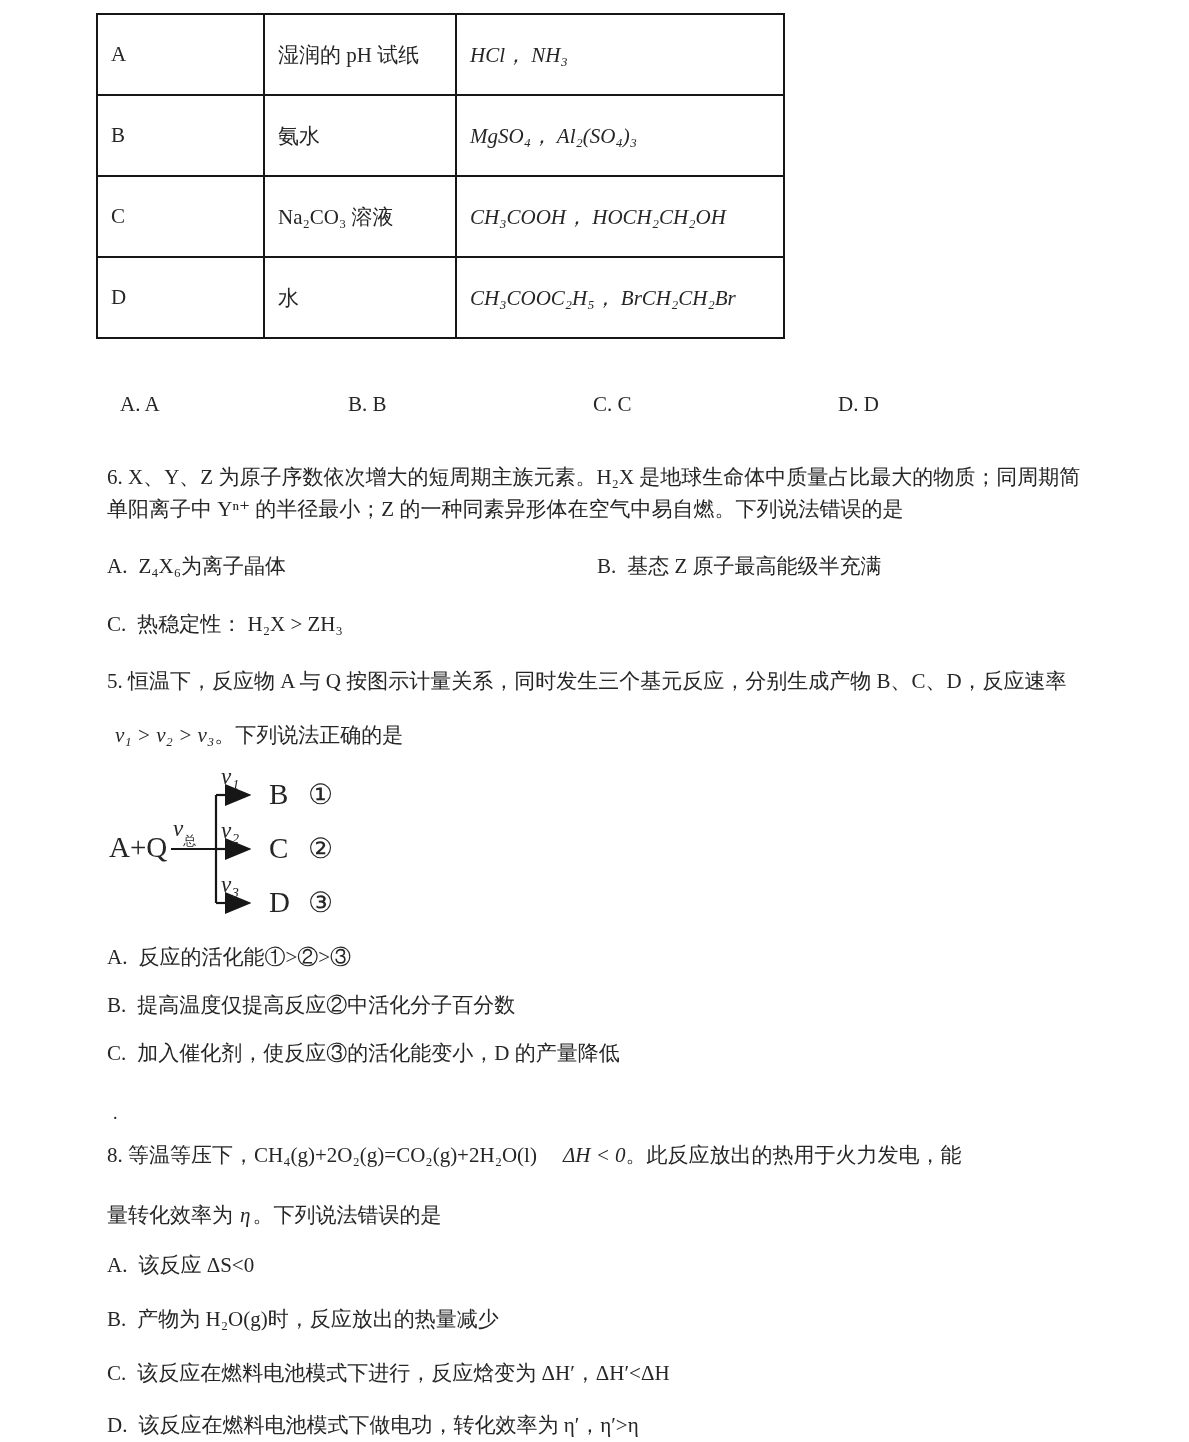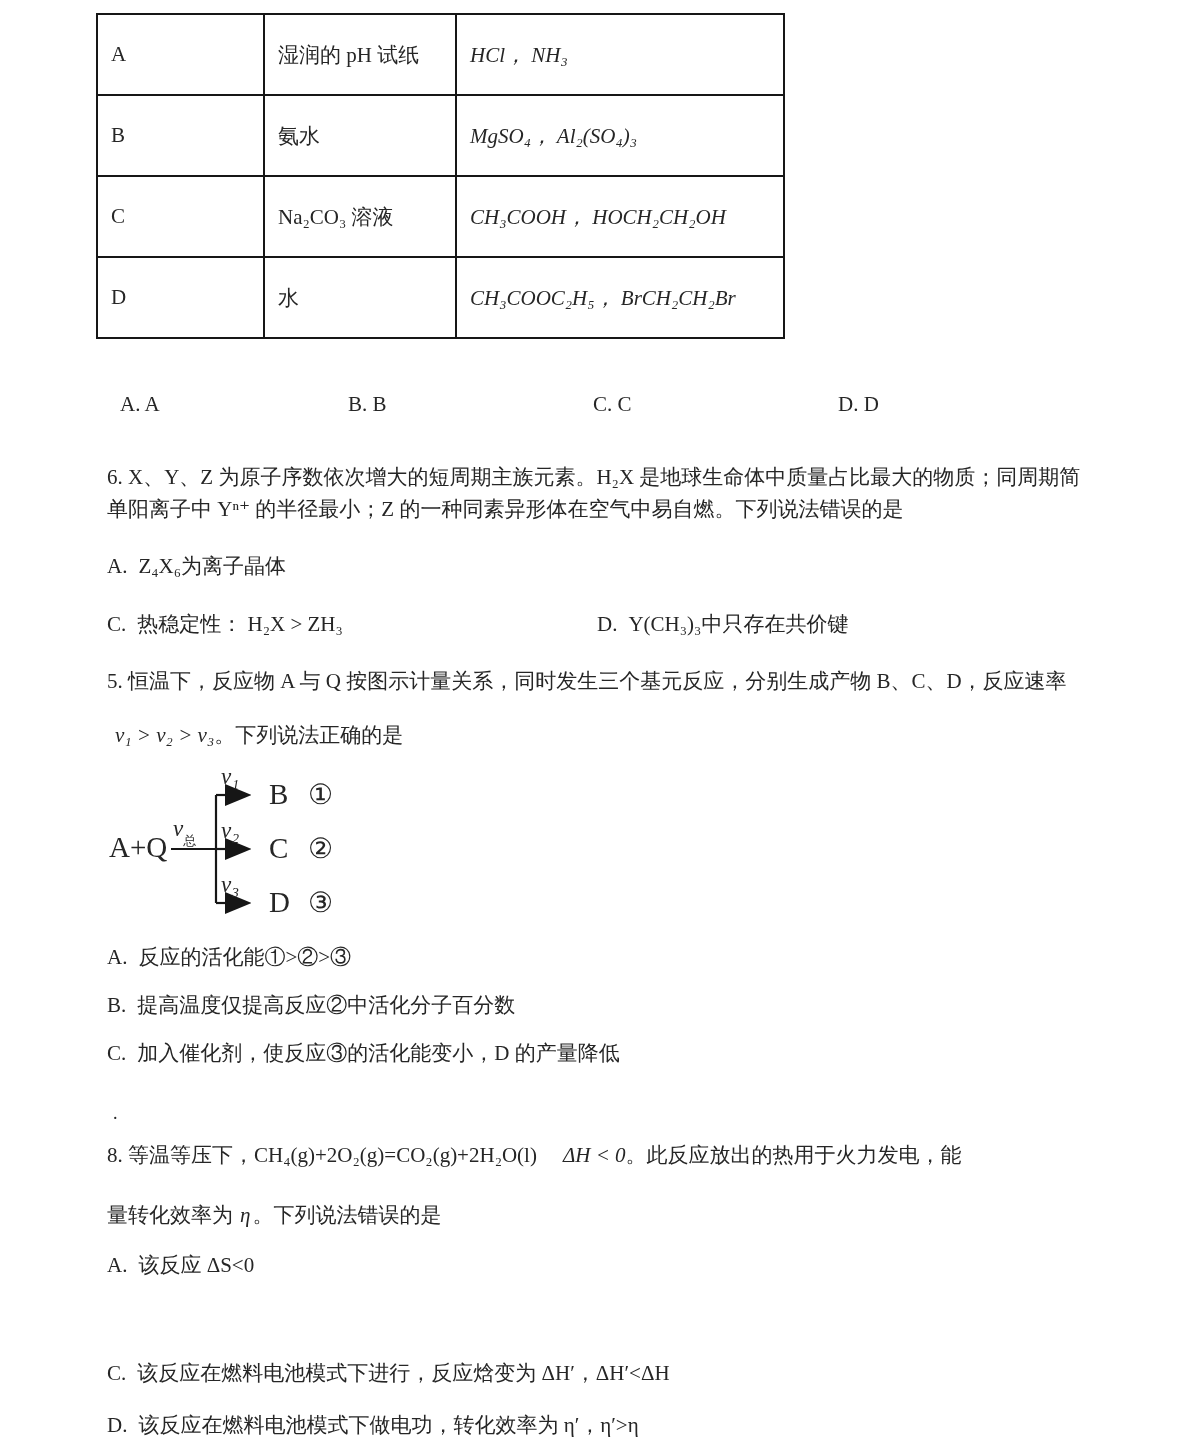--- a/index.html
+++ b/index.html
@@ -67,25 +67,25 @@
   <div class="line" style="left:348px; top:389px">B. B</div>
   <div class="line" style="left:593px; top:389px">C. C</div>
   <div class="line" style="left:838px; top:389px">D. D</div>
 
   <div class="line" style="left:107px; top:462px">6. X、Y、Z 为原子序数依次增大的短周期主族元素。H₂X 是地球生命体中质量占比最大的物质；同周期简</div>
   <div class="line" style="left:107px; top:494px">单阳离子中 Yⁿ⁺ 的半径最小；Z 的一种同素异形体在空气中易自燃。下列说法错误的是</div>
 
   <div class="line" style="left:107px; top:551px">
     <span class="lbl">A.</span><span>Z₄X₆为离子晶体</span>
   </div>
+  <div class="line" style="left:597px; top:551px">
+    <span class="lbl">B.</span><span>基态 Z 原子最高能级半充满</span>
+  </div>
   <div class="line" style="left:107px; top:609px">
     <span class="lbl">C.</span><span>热稳定性： H₂X &gt; ZH₃</span>
-  </div>
-  <div class="line" style="left:597px; top:609px">
-    <span class="lbl">D.</span><span>Y(CH₃)₃中只存在共价键</span>
   </div>
 
   <div class="line" style="left:107px; top:666px">5. 恒温下，反应物 A 与 Q 按图示计量关系，同时发生三个基元反应，分别生成产物 B、C、D，反应速率</div>
   <div class="line" style="left:107px; top:720px">
     <span class="math">v₁ &gt; v₂ &gt; v₃</span><span>。下列说法正确的是</span>
   </div>
 
   <div class="diagram">
     <svg width="360" height="180">
       <defs>
@@ -126,20 +126,23 @@
   <div class="line" style="left:107px; top:1140px">
     <span>8. 等温等压下，</span><span>CH₄(g)+2O₂(g)=CO₂(g)+2H₂O(l)</span><span class="math gap-l">ΔH &lt; 0</span><span>。此反应放出的热用于火力发电，能</span>
   </div>
   <div class="line" style="left:107px; top:1200px">
     <span>量转化效率为</span><span class="math gap-s">η</span><span>。下列说法错误的是</span>
   </div>
 
   <div class="line" style="left:107px; top:1250px">
     <span class="lbl">A.</span><span>该反应 ΔS&lt;0</span>
   </div>
+  <div class="line" style="left:107px; top:1304px">
+    <span class="lbl">B.</span><span>产物为 H₂O(g)时，反应放出的热量减少</span>
+  </div>
   <div class="line" style="left:107px; top:1358px">
     <span class="lbl">C.</span><span>该反应在燃料电池模式下进行，反应焓变为 ΔH′，ΔH′&lt;ΔH</span>
   </div>
   <div class="line" style="left:107px; top:1410px">
     <span class="lbl">D.</span><span>该反应在燃料电池模式下做电功，转化效率为 η′，η′&gt;η</span>
   </div>
 
 </div>
 
 </body></html>

